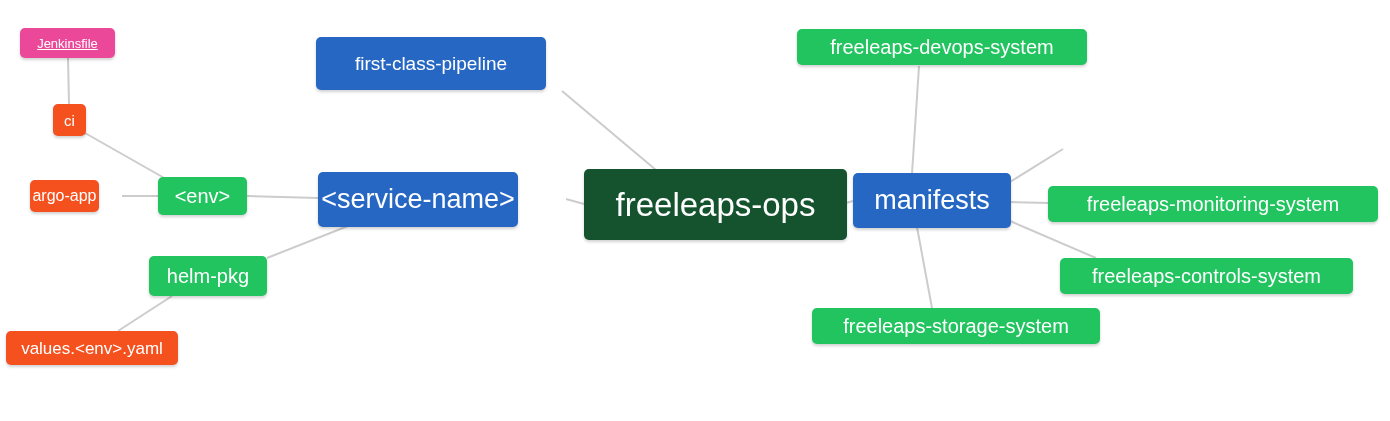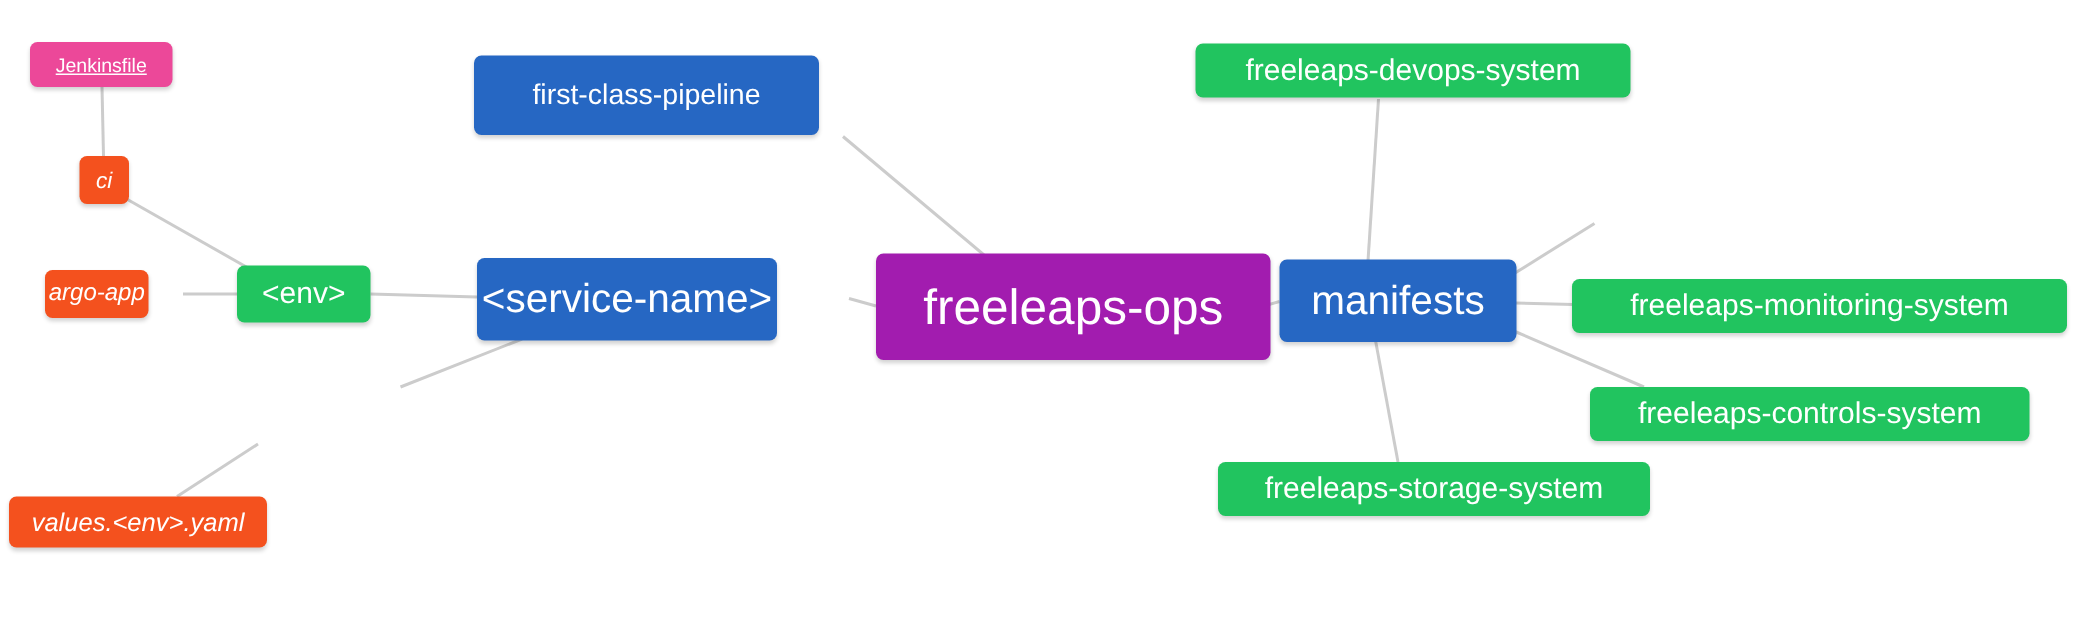--- a/index.html
+++ b/index.html
@@ -33,24 +33,24 @@
     align-items: center;
     justify-content: center;
     box-sizing: border-box;
     color: #ffffff;
     border-radius: 5px;
     white-space: nowrap;
     box-shadow: 0 2px 3px rgba(0,0,0,0.18);
     cursor: default;
     line-height: 1;
   }
-  .root   { background: #a21caf; }
+  .root   { background: #14532d; }
   .blue   { background: #2667c3; }
   .green  { background: #21c45f; }
-  .red    { background: #f4511e; font-style: italic; }
+  .red    { background: #f4511e; }
   .orange { background: #ec4899; text-decoration: underline; }
 </style>
 </head>
 <body>
 
 <div class="stage">
 
   <svg class="edges" width="1390" height="421">
     <line x1="68" y1="58" x2="69" y2="104"></line>
     <line x1="85" y1="133" x2="166" y2="179"></line>
@@ -69,20 +69,21 @@
   </svg>
 
   <div class="node orange" style="left:20px;top:28px;width:95px;height:30px;font-size:13px">Jenkinsfile</div>
 
   <div class="node red" style="left:53px;top:104px;width:33px;height:32px;font-size:15px">ci</div>
 
   <div class="node red" style="left:30px;top:180px;width:69px;height:32px;font-size:16px">argo-app</div>
 
   <div class="node green" style="left:158px;top:177px;width:89px;height:38px;font-size:20px">&lt;env&gt;</div>
 
+  <div class="node green" style="left:149px;top:256px;width:118px;height:40px;font-size:20px">helm-pkg</div>
 
   <div class="node red" style="left:6px;top:331px;width:172px;height:34px;font-size:17px">values.&lt;env&gt;.yaml</div>
 
   <div class="node blue" style="left:316px;top:37px;width:230px;height:53px;font-size:19px">first-class-pipeline</div>
 
   <div class="node blue" style="left:318px;top:172px;width:200px;height:55px;font-size:27px">&lt;service-name&gt;</div>
 
   <div class="node root" style="left:584px;top:169px;width:263px;height:71px;font-size:33px">freeleaps-ops</div>
 
   <div class="node blue" style="left:853px;top:173px;width:158px;height:55px;font-size:27px">manifests</div>

